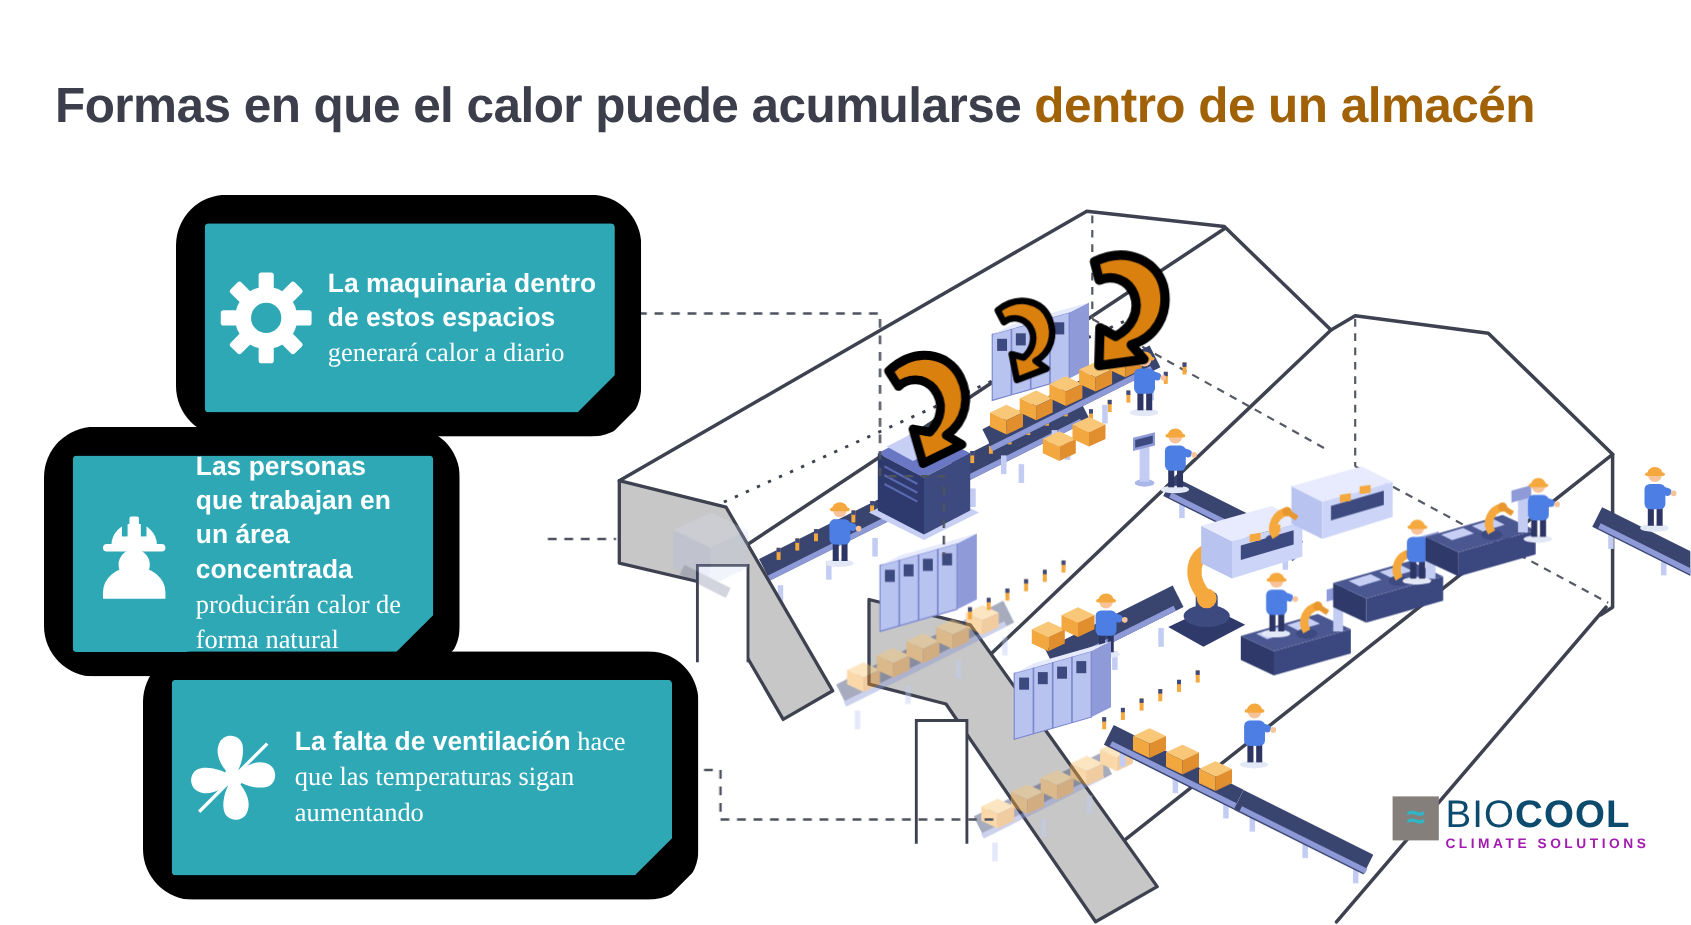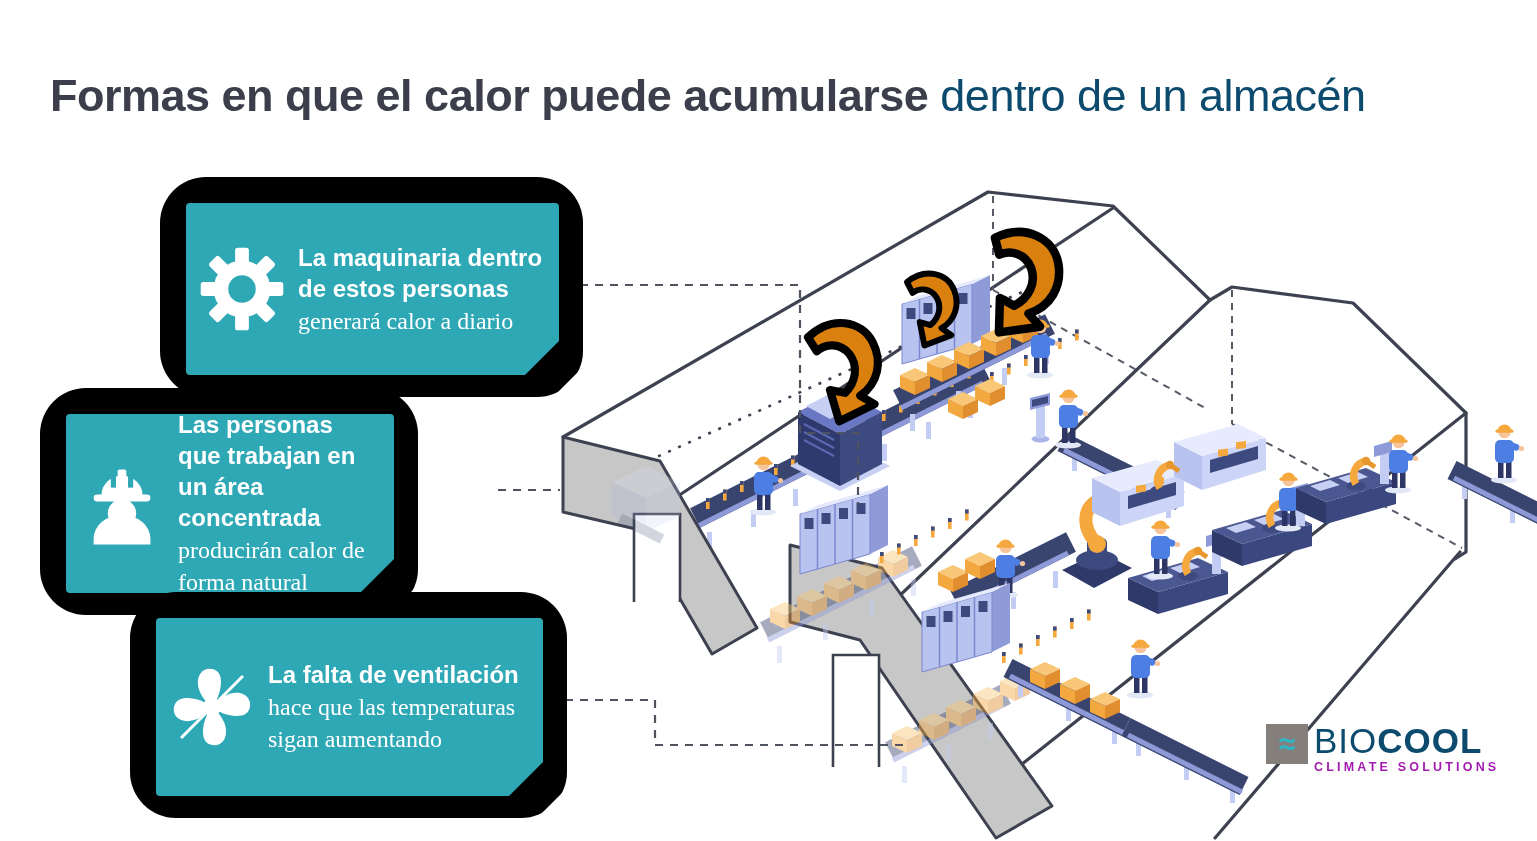--- a/index.html
+++ b/index.html
@@ -3,37 +3,37 @@
 <meta charset="utf-8">
 <style>
   html,body{margin:0;padding:0;background:#ffffff;}
   #stage{position:relative;width:1537px;height:841px;background:#ffffff;overflow:hidden;
          font-family:"Liberation Sans",sans-serif;}
   
   #title{position:absolute;left:50px;top:68px;font-size:45px;line-height:56px;margin:0;
          color:#3c3f4b;letter-spacing:-.5px;white-space:nowrap;}
   #title .t-bold{font-weight:700;}
   #title .t-light{font-weight:300;color:#44475१;}
-  #title .t-light{font-weight:400;color:#0c4a6e;text-align:center;}
+  #title .t-light{font-weight:700;color:#a16207;text-align:center;}
   
   .callout{position:absolute;z-index:3;}
   .co-black{position:absolute;inset:0;background:#000;border-radius:46px;
             clip-path:polygon(0 0,100% 0,100% calc(100% - 30px),calc(100% - 30px) 100%,0 100%);}
   .co-teal{position:absolute;left:26px;top:26px;right:24px;bottom:22px;background:#2FA8B6;
            border-radius:4px;
            clip-path:polygon(0 0,100% 0,100% calc(100% - 34px),calc(100% - 34px) 100%,0 100%);
            display:flex;align-items:center;}
   .co-icon{flex:0 0 112px;display:flex;align-items:center;justify-content:center;}
   .co-icon svg{width:86px;height:86px;}
   .co-text{margin:0;padding-right:14px;color:#ffffff;font-size:24px;line-height:31px;}
   .co-text .b{font-weight:700;}
   .co-text .r{font-weight:400;font-family:Liberation Serif, serif;}
   #callout-machinery{left:160px;top:177px;width:423px;height:220px;}
   #callout-people{left:40px;top:388px;width:378px;height:227px;}
-  #callout-ventilation{left:130px;top:592px;width:437px;height:226px;}
+  #callout-ventilation{left:130px;top:592px;width:505px;height:226px;}
   
   #scene{position:absolute;left:0;top:0;z-index:1;}
   
   #logo{position:absolute;left:1266px;top:724px;z-index:3;display:flex;align-items:flex-start;}
   #logo-mark{width:42px;height:40px;background:#857f7b;display:flex;align-items:center;
              justify-content:center;color:#2fb5c5;font-size:30px;font-weight:700;line-height:1;}
   #logo-txt{margin-left:6px;}
   #logo-word{font-size:35px;line-height:34px;color:#0c4a6e;letter-spacing:1px;white-space:nowrap;}
   #logo-word .w-light{font-weight:400;}
   #logo-word .w-bold{font-weight:800;}
@@ -335,21 +335,21 @@
             <rect x="42" y="2" width="16" height="18" rx="3" transform="rotate(90 50 50)"></rect>
             <rect x="42" y="2" width="16" height="18" rx="3" transform="rotate(135 50 50)"></rect>
             <rect x="42" y="2" width="16" height="18" rx="3" transform="rotate(180 50 50)"></rect>
             <rect x="42" y="2" width="16" height="18" rx="3" transform="rotate(225 50 50)"></rect>
             <rect x="42" y="2" width="16" height="18" rx="3" transform="rotate(270 50 50)"></rect>
             <rect x="42" y="2" width="16" height="18" rx="3" transform="rotate(315 50 50)"></rect>
           </g>
           <circle cx="50" cy="50" r="16" fill="#2FA8B6"></circle>
         </svg>
       </div>
-      <p class="co-text"><span class="b">La maquinaria dentro de estos personas</span><span class="r"> generará calor a diario</span></p>
+      <p class="co-text"><span class="b">La maquinaria dentro de estos espacios</span><span class="r"> generará calor a diario</span></p>
     </div>
   </div>
 
   <div class="callout" id="callout-people">
     <div class="co-black"></div>
     <div class="co-teal">
       <div class="co-icon">
         <svg viewBox="0 0 100 100">
           <g fill="#ffffff">
             <path d="M26,40 a24,23 0 0 1 48,0 z"></path>

